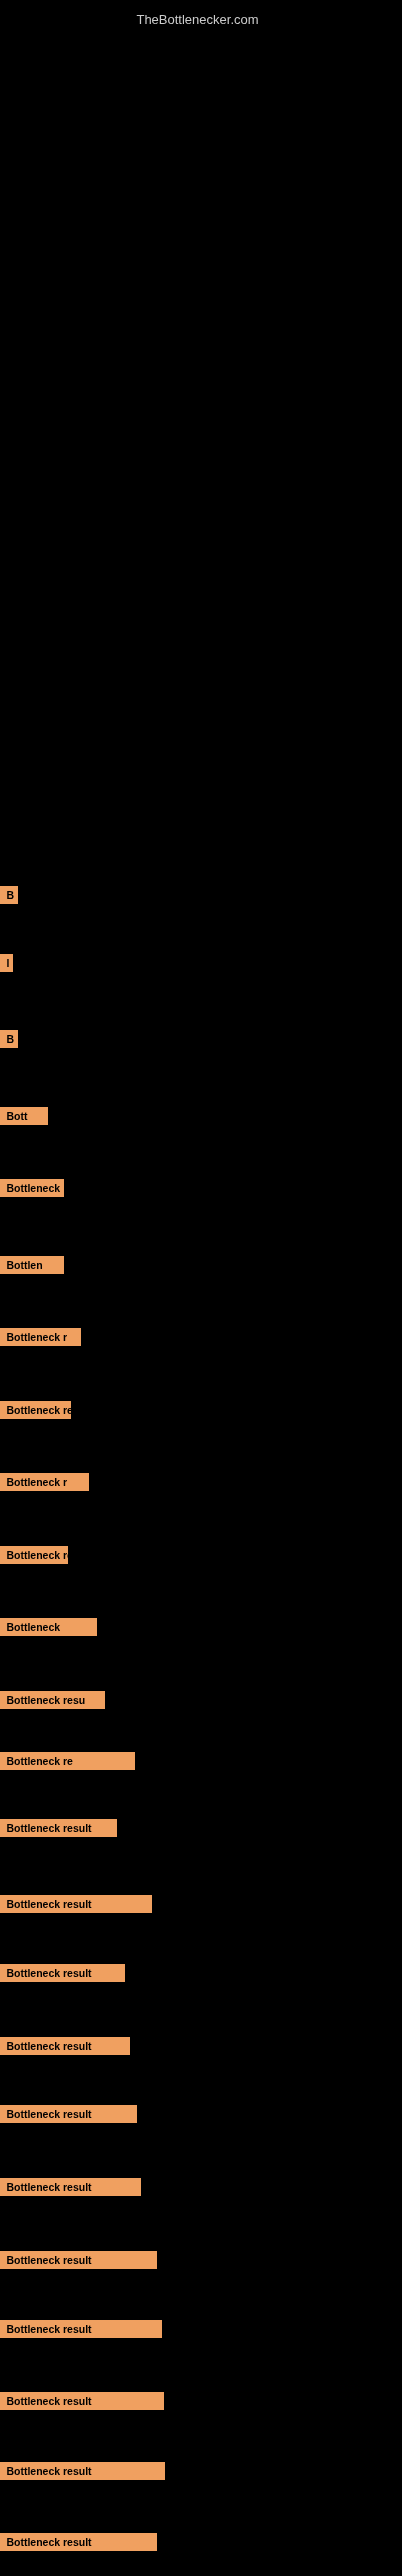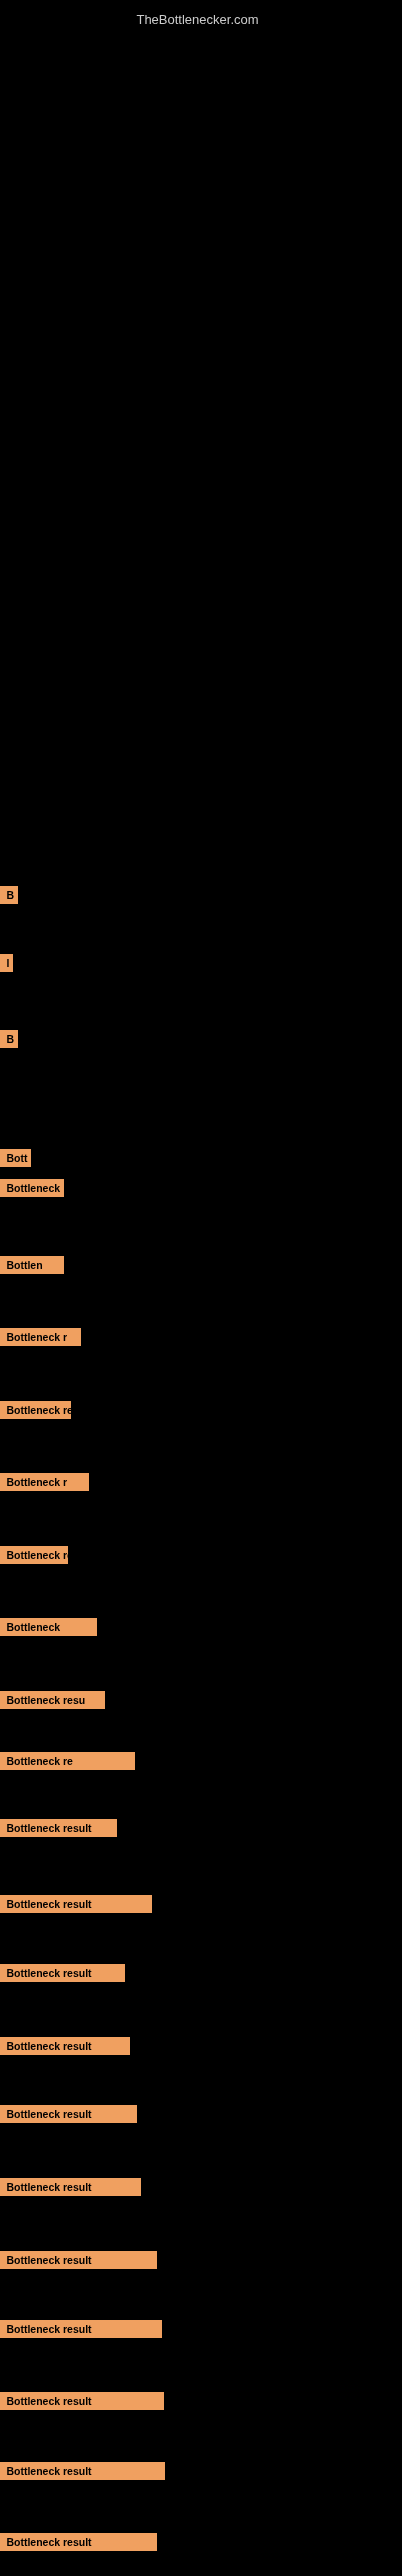--- a/index.html
+++ b/index.html
@@ -35,21 +35,21 @@
       padding: 3.2px 6.4px;
       display: inline-block;
       position: absolute;
       left: 0;
       white-space: nowrap;
     }
 
     .bar-1  { top: 886px; width: 17.7px; }
     .bar-2  { top: 954px; width: 9.7px; }
     .bar-3  { top: 1030px; width: 17.7px; }
-    .bar-4  { top: 1149px; width: 31px; }
+    .bar-4  { top: 1107px; width: 48px; }
     .bar-5  { top: 1179px; width: 64px; }
     .bar-6  { top: 1256px; width: 64px; }
     .bar-7  { top: 1328px; width: 81px; }
     .bar-8  { top: 1401px; width: 71px; }
     .bar-9  { top: 1473px; width: 89px; }
     .bar-10 { top: 1546px; width: 68px; }
     .bar-11 { top: 1618px; width: 97px; }
     .bar-12 { top: 1691px; width: 105px; }
     .bar-13 { top: 1752px; width: 135px; }
     .bar-14 { top: 1819px; width: 117px; }

